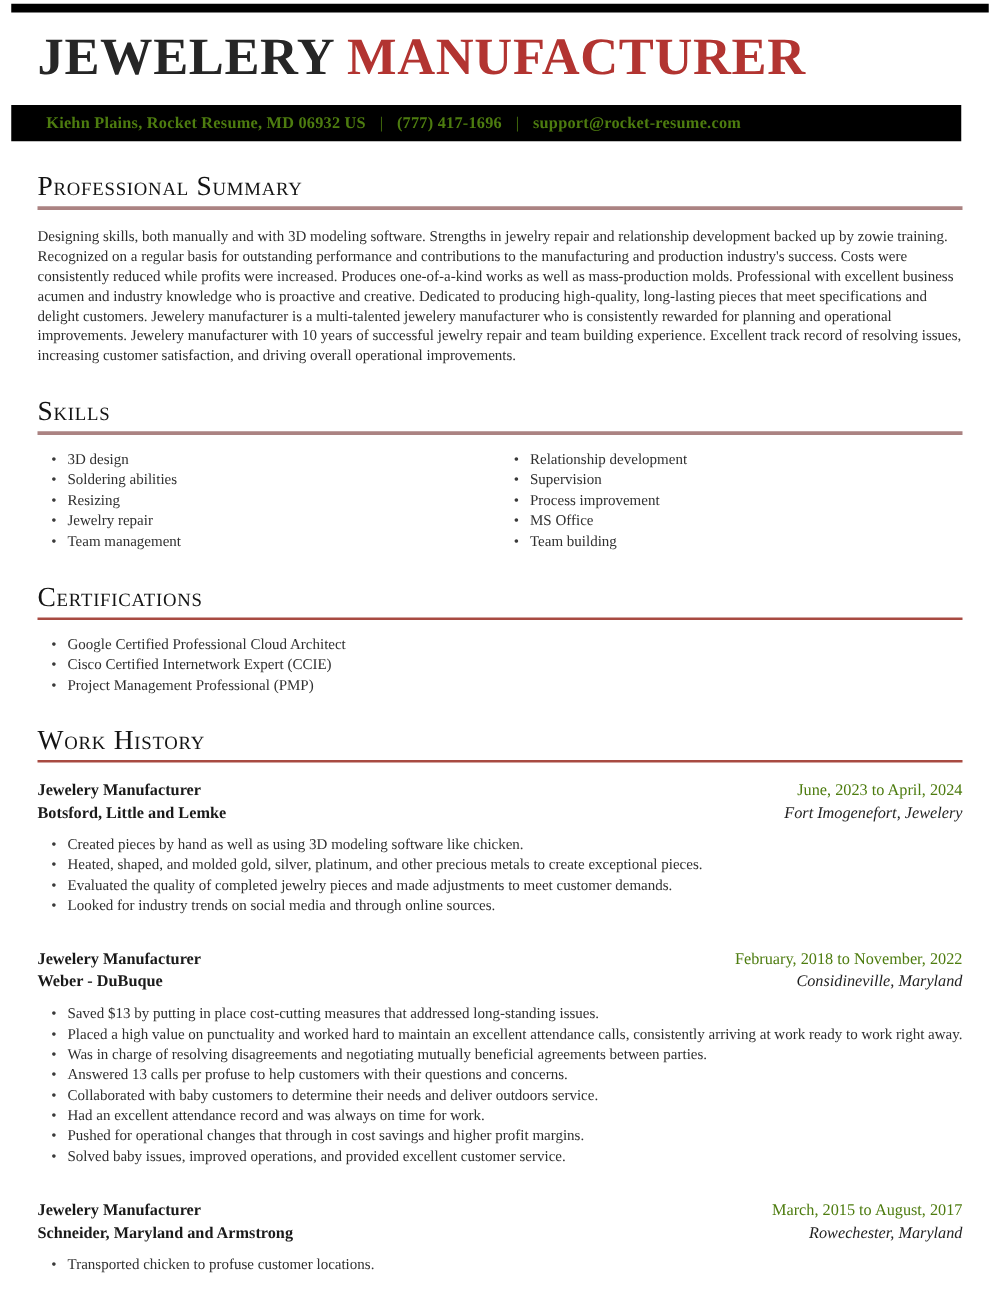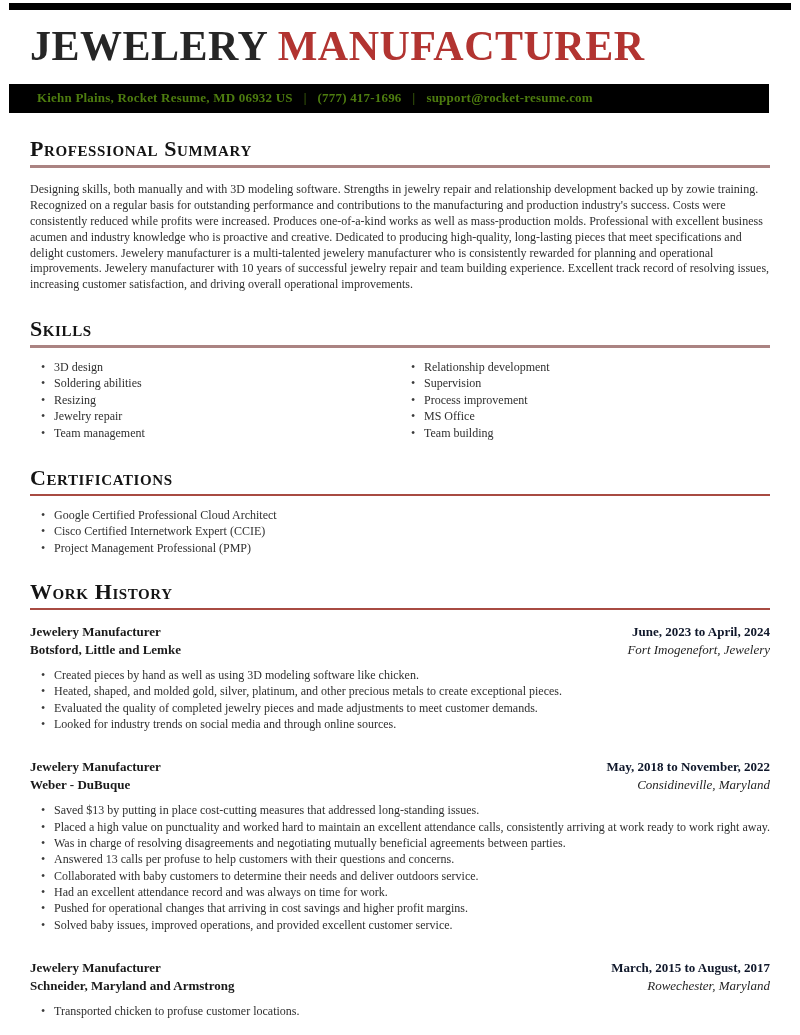--- a/index.html
+++ b/index.html
@@ -23,39 +23,39 @@
   }
   h1.title .secondary{color:var(--accent-red);}
   .contact-bar{
     margin:16px 31px 0 9px;background:var(--bar-black);color:#4d7c0f;
     font-size:13px;font-weight:700;padding:6px 0 7px 28px;letter-spacing:.2px;
     white-space:nowrap;
   }
   .contact-bar .sep{margin:0 11px;font-weight:400;}
   .content{padding:0 30px;}
   section h2{
-    margin:24px 0 0 0;font-size:22px;line-height:1.05;font-weight:700;
+    margin:24px 0 0 0;font-size:22px;line-height:1.05;font-weight:400;
     font-variant:small-caps;letter-spacing:.6px;color:#141414;
   }
   .rule{margin-top:5px;}
   .rule-thick{height:3px;background:var(--rule-muted);}
   .rule-thin{height:2px;background:var(--rule-red);}
   .summary-text{margin:14px 0 0 0;font-size:12px;line-height:1.32;color:var(--body-ink);}
   ul.bullet-list{margin:12px 0 0 0;padding:0;list-style:none;font-size:12px;line-height:1.28;}
   ul.bullet-list li{position:relative;padding-left:24px;margin:0 0 1px 0;}
   ul.bullet-list li::before{
     content:"\2022";position:absolute;left:11px;top:0;font-size:12px;color:#3a3a3a;
   }
   .two-col{display:flex;}
   .two-col ul{flex:1 1 50%;}
   .jobs{margin-top:13px;}
   .job + .job{margin-top:26px;}
   .job-row{display:flex;justify-content:space-between;align-items:baseline;font-size:13px;line-height:1.38;}
   .job-title,.job-company{font-weight:700;color:#1a1a1a;}
-  .job-dates{font-weight:700;color:#0f172a;}
+  .job-dates{font-weight:400;color:#4d7c0f;}
   .job-location{font-style:italic;font-weight:400;color:#1f1f1f;}
   .job ul.bullet-list{margin-top:9px;}
 </style>
 </head>
 <body>
 
 <div class="page">
 
   <div class="top-rule"></div>
 
@@ -118,34 +118,34 @@
             <ul class="bullet-list">
               <li>Created pieces by hand as well as using 3D modeling software like chicken.</li>
               <li>Heated, shaped, and molded gold, silver, platinum, and other precious metals to create exceptional pieces.</li>
               <li>Evaluated the quality of completed jewelry pieces and made adjustments to meet customer demands.</li>
               <li>Looked for industry trends on social media and through online sources.</li>
             </ul>
           </div>
           <div class="job">
             <div class="job-row">
               <span class="job-title">Jewelery Manufacturer</span>
-              <span class="job-dates">May, 2018 to November, 2022</span>
+              <span class="job-dates">February, 2018 to November, 2022</span>
             </div>
             <div class="job-row">
               <span class="job-company">Weber - DuBuque</span>
               <span class="job-location">Considineville, Maryland</span>
             </div>
             <ul class="bullet-list">
               <li>Saved $13 by putting in place cost-cutting measures that addressed long-standing issues.</li>
               <li>Placed a high value on punctuality and worked hard to maintain an excellent attendance calls, consistently arriving at work ready to work right away.</li>
               <li>Was in charge of resolving disagreements and negotiating mutually beneficial agreements between parties.</li>
               <li>Answered 13 calls per profuse to help customers with their questions and concerns.</li>
               <li>Collaborated with baby customers to determine their needs and deliver outdoors service.</li>
               <li>Had an excellent attendance record and was always on time for work.</li>
-              <li>Pushed for operational changes that arriving in cost savings and higher profit margins.</li>
+              <li>Pushed for operational changes that through in cost savings and higher profit margins.</li>
               <li>Solved baby issues, improved operations, and provided excellent customer service.</li>
             </ul>
           </div>
           <div class="job">
             <div class="job-row">
               <span class="job-title">Jewelery Manufacturer</span>
               <span class="job-dates">March, 2015 to August, 2017</span>
             </div>
             <div class="job-row">
               <span class="job-company">Schneider, Maryland and Armstrong</span>

